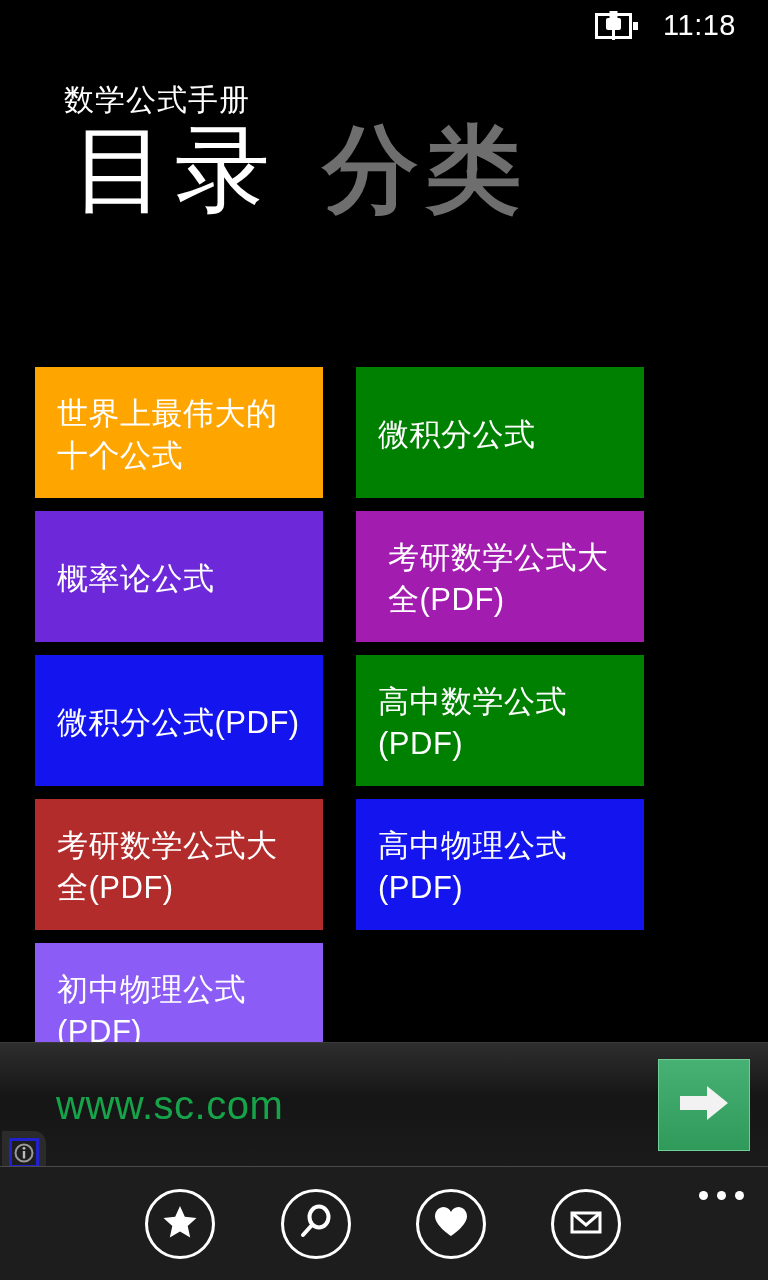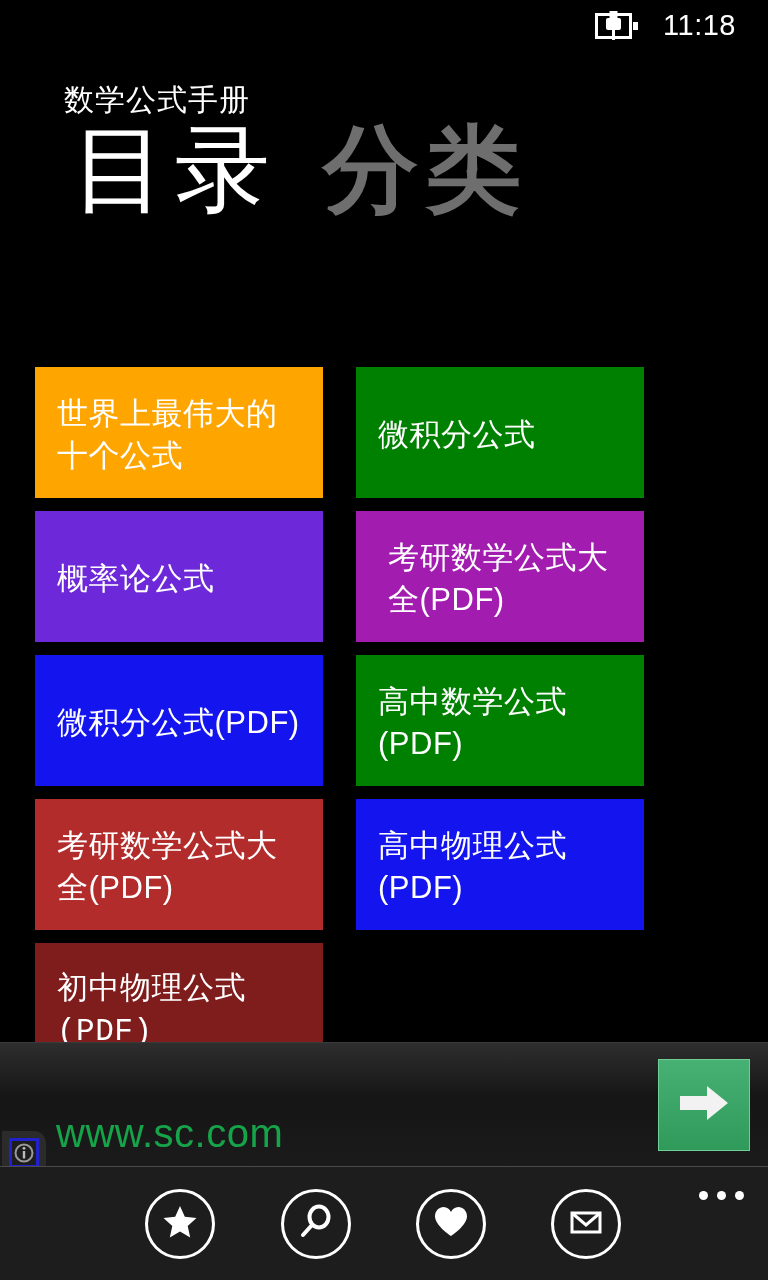--- a/index.html
+++ b/index.html
@@ -247,27 +247,27 @@
   </div>
   <div class="tile" style="background: rgb(0, 128, 0); justify-content: center;">
     <span class="tile-label">高中数学公式(PDF)</span>
   </div>
   <div class="tile" style="background: rgb(178, 44, 44);">
     <span class="tile-label">考研数学公式大全(PDF)</span>
   </div>
   <div class="tile" style="background: rgb(20, 20, 238); justify-content: center;">
     <span class="tile-label">高中物理公式(PDF)</span>
   </div>
-  <div class="tile" style="background: #7f1d1d; font-family: Liberation Mono, monospace;">
+  <div class="tile" style="background: #8b5cf6;">
     <span class="tile-label">初中物理公式(PDF)</span>
   </div>
 </div>
 
 <div class="ad-banner">
-  <span class="ad-text" style="color: rgb(22, 163, 74); margin-top: 28px;">www.sc.com</span>
+  <span class="ad-text" style="color: rgb(22, 163, 74);">www.sc.com</span>
   <div class="ad-cta">
     <span>
       <svg width="52" height="44" viewBox="0 0 52 44">
         <path d="M2 15 H29 V5 L50 22 L29 39 V29 H2 Z" fill="#f2f2f2"></path>
       </svg>
     </span>
   </div>
   <div class="ad-info-badge">
     <span class="inner">
       <svg width="20" height="20" viewBox="0 0 20 20">

